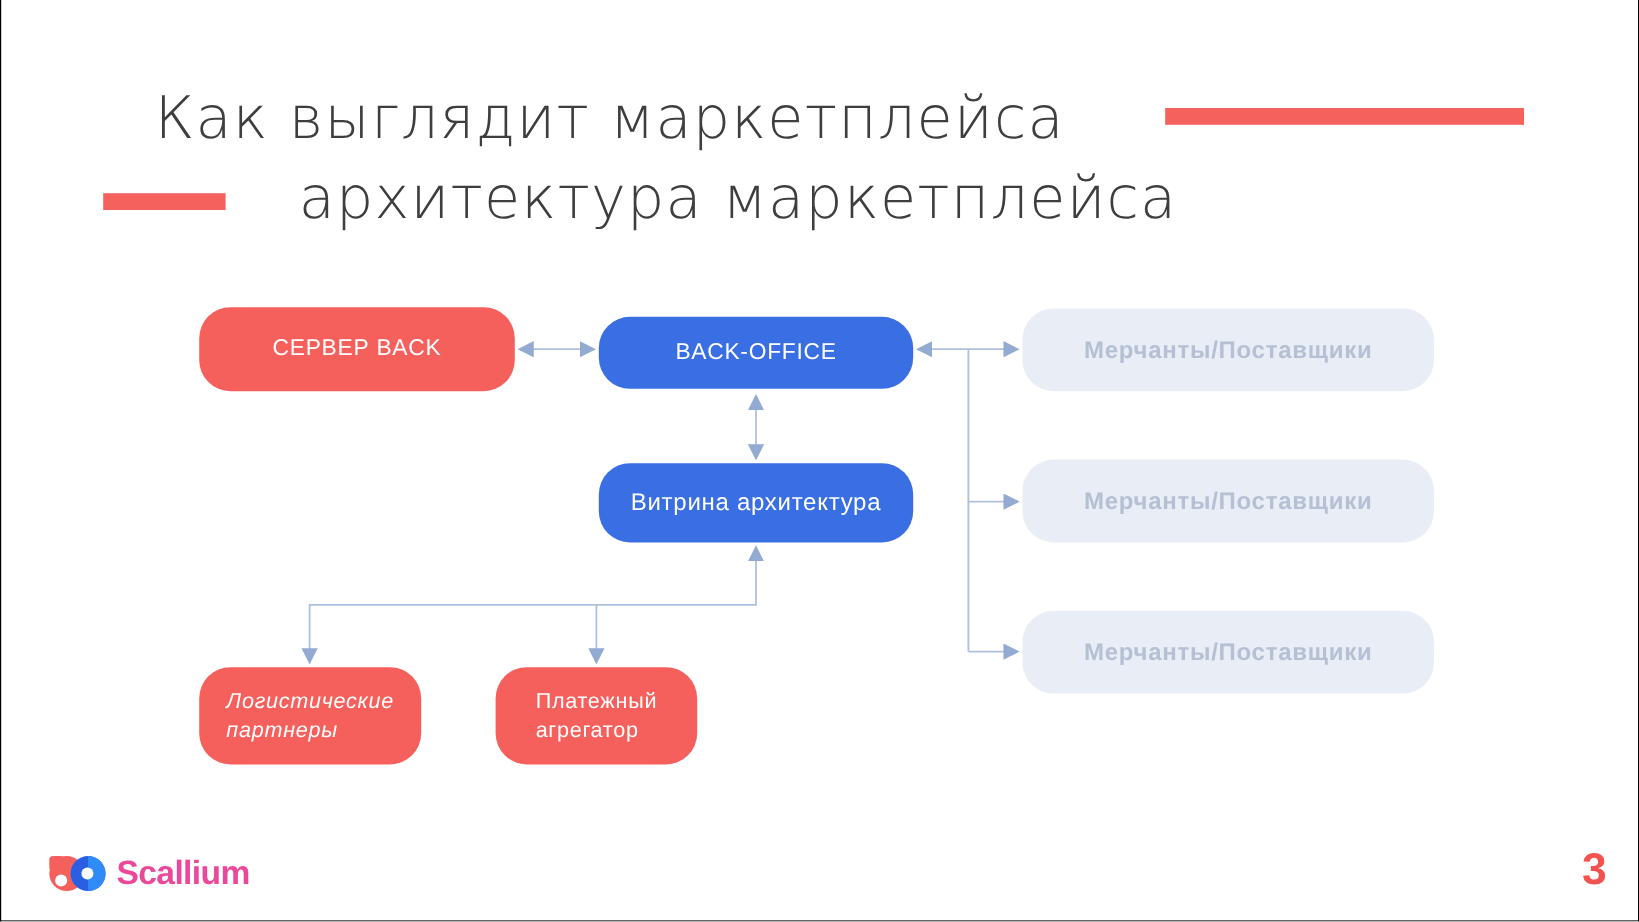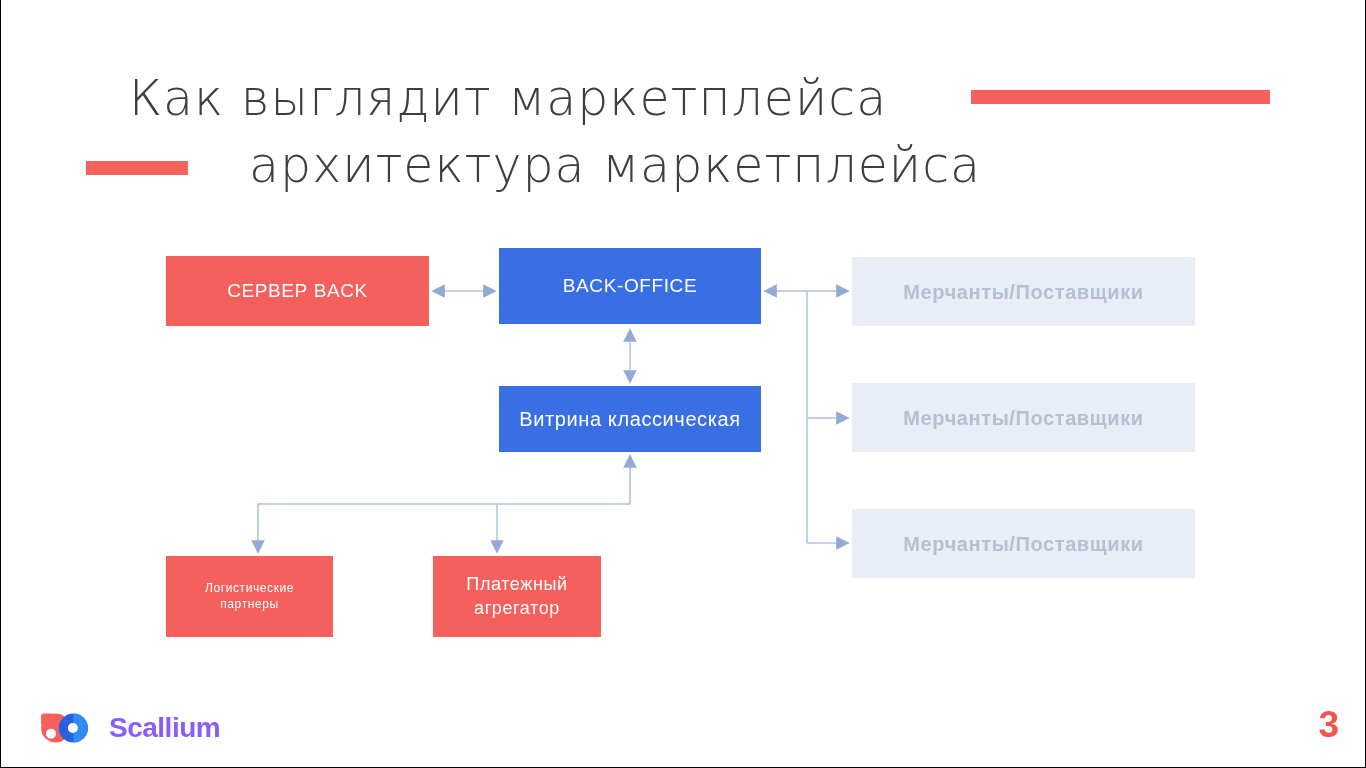--- a/index.html
+++ b/index.html
@@ -33,48 +33,48 @@
   .accent-bar { position: absolute; height: 14px; background: #f5615d; }
   .accent-bar.right { left: 970px; top: 90px;  width: 299px; }
   .accent-bar.left  { left: 85px;  top: 161px; width: 102px; }
 
   
   .node {
     position: absolute;
     display: flex;
     align-items: center;
     justify-content: center;
-    text-align: center;
     white-space: pre-line;
     font-weight: 300;
     letter-spacing: 0.6px;
     line-height: 1.3;
+    border-radius: 26px;
   }
   .node.red  { background: #f5605d; color: #ffffff; }
   .node.blue { background: #3a6ee3; color: #ffffff; }
   .node.muted { background: #e9eef6; color: #b5c0d4; font-weight: bold; }
 
   .n-server    { left: 165px; top: 256px; width: 263px; height: 70px; font-size: 19px; }
-  .n-backoffice{ left: 498px; top: 248px; width: 262px; height: 76px; font-size: 19px; }
+  .n-backoffice{ left: 498px; top: 264px; width: 262px; height: 60px; font-size: 19px; }
   .n-storefront{ left: 498px; top: 386px; width: 262px; height: 66px; font-size: 20px; }
   .n-merch1    { left: 851px; top: 257px; width: 343px; height: 69px; font-size: 20px; }
   .n-merch2    { left: 851px; top: 383px; width: 343px; height: 69px; font-size: 20px; }
   .n-merch3    { left: 851px; top: 509px; width: 343px; height: 69px; font-size: 20px; }
-  .n-logistics { left: 165px; top: 556px; width: 167px; height: 81px; font-size: 12px; }
-  .n-payment   { left: 412px; top: 556px; width: 168px; height: 81px; font-size: 18px; margin-left: 20px; }
+  .n-logistics { left: 165px; top: 556px; width: 185px; height: 81px; font-size: 18px; font-style: italic; }
+  .n-payment   { left: 412px; top: 556px; width: 168px; height: 81px; font-size: 18px; }
 
   .connectors { position: absolute; left: 0; top: 0; width: 1366px; height: 768px; pointer-events: none; }
 
   
   .brand { position: absolute; left: 38px; top: 708px; display: flex; align-items: center; }
   .brand-name {
-    margin-left: 20px;
+    margin-left: 8px;
     font-size: 28px;
     font-weight: 700;
-    color: #8b5cf6;
+    color: #ec4899;
     letter-spacing: -0.5px;
   }
   .page-number {
     position: absolute;
     right: 26px;
     top: 704px;
     font-size: 37px;
     font-weight: 700;
     color: #f4524f;
   }
@@ -106,21 +106,21 @@
       <line x1="806" y1="418" x2="846" y2="418" marker-end="url(#ah)"></line>
       <line x1="806" y1="543" x2="846" y2="543" marker-end="url(#ah)"></line>
 
       <polyline points="629,457 629,504 257,504 257,551" marker-start="url(#ah)" marker-end="url(#ah)"></polyline>
       <line x1="496" y1="504" x2="496" y2="551" marker-end="url(#ah)"></line>
     </g>
   </svg>
 
   <div class="node red n-server">СЕРВЕР BACK</div>
   <div class="node blue n-backoffice">BACK-OFFICE</div>
-  <div class="node blue n-storefront">Витрина классическая</div>
+  <div class="node blue n-storefront">Витрина архитектура</div>
   <div class="node muted n-merch1">Мерчанты/Поставщики</div>
   <div class="node muted n-merch2">Мерчанты/Поставщики</div>
   <div class="node muted n-merch3">Мерчанты/Поставщики</div>
   <div class="node red n-logistics">Логистические
 партнеры</div>
   <div class="node red n-payment">Платежный
 агрегатор</div>
 
   <div class="brand">
     <svg width="50" height="40" viewBox="0 0 48 36">

